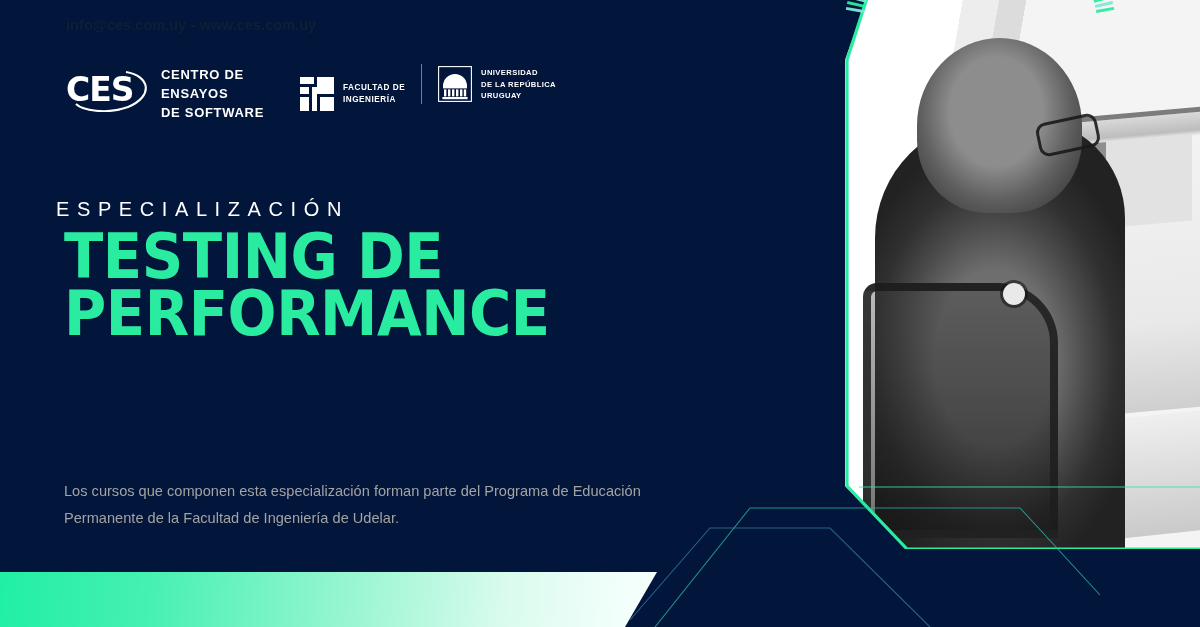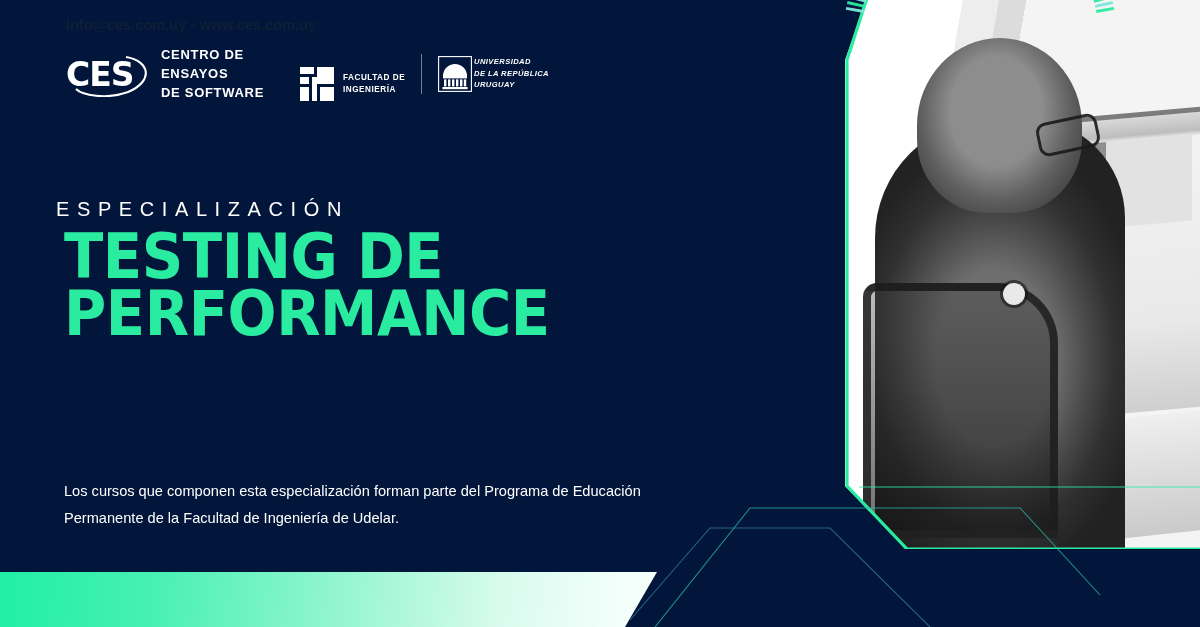--- a/index.html
+++ b/index.html
@@ -72,35 +72,35 @@
   
   .tick-arc{position:absolute;left:830px;top:-118px;width:300px;height:300px;pointer-events:none;}
 
   
   .deco-lines{position:absolute;left:600px;top:420px;width:600px;height:207px;pointer-events:none;}
 
   
   .logo-row{
     position:absolute;left:66px;top:46px;display:flex;align-items:center;gap:0;
   }
-  .ces-logo{display:flex;align-items:center;gap:9px;}
+  .ces-logo{display:flex;gap:9px;margin-top:20px;}
   .ces-mark{position:relative;width:86px;height:46px;}
   .ces-text{
     color:#fff;font-size:13px;font-weight:700;letter-spacing:.7px;line-height:1.45;
     text-transform:uppercase;
   }
   .sep-gap{width:36px;}
   .fing-logo{display:flex;align-items:center;gap:9px;margin-top:20px;}
   .fing-mark{width:34px;height:34px;}
   .fing-text{
     color:#fff;font-size:8.2px;font-weight:700;letter-spacing:.5px;line-height:1.45;
     text-transform:uppercase;
   }
   .vdivider{width:1px;height:40px;background:rgba(255,255,255,.45);margin:0 16px;}
-  .udelar-logo{display:flex;gap:2px;font-style:italic;}
+  .udelar-logo{display:flex;align-items:center;gap:9px;}
   .udelar-mark{width:34px;height:36px;}
   .udelar-text{
     color:#fff;font-size:7.6px;font-weight:700;letter-spacing:.4px;line-height:1.5;
     text-transform:uppercase;
   }
 
   
   .eyebrow{
     position:absolute;left:56px;top:198px;
     color:#ffffff;font-size:20px;font-weight:300;letter-spacing:7.6px;
@@ -109,21 +109,21 @@
     position:absolute;left:64px;top:228px;width:620px;
     color:#2aeca0;font-weight:800;font-size:62px;line-height:.92;
     letter-spacing:-.5px;text-transform:uppercase;
     font-family:"DejaVu Sans", sans-serif;
     transform:scaleX(.93);transform-origin:left center;
   }
   .title .l2{display:block;}
 
   .subcopy{
     position:absolute;left:64px;top:478px;width:640px;
-    color:#ffffff;font-size:14.6px;line-height:1.85;font-weight:400;
+    color:#a3a3a3;font-size:14.6px;line-height:1.85;font-weight:400;
   }
 
   
   .footer{
     position:absolute;left:0;bottom:0;width:680px;height:55px;
     background:linear-gradient(95deg,#21efa6 0%, #46f0b3 22%, #9af6d2 52%, #d9fbee 74%, #f4fffb 92%);
     clip-path:polygon(0 0, 657px 0, 625px 55px, 0 55px);
   }
   .footer-text{
     position:absolute;left:66px;top:17px;

